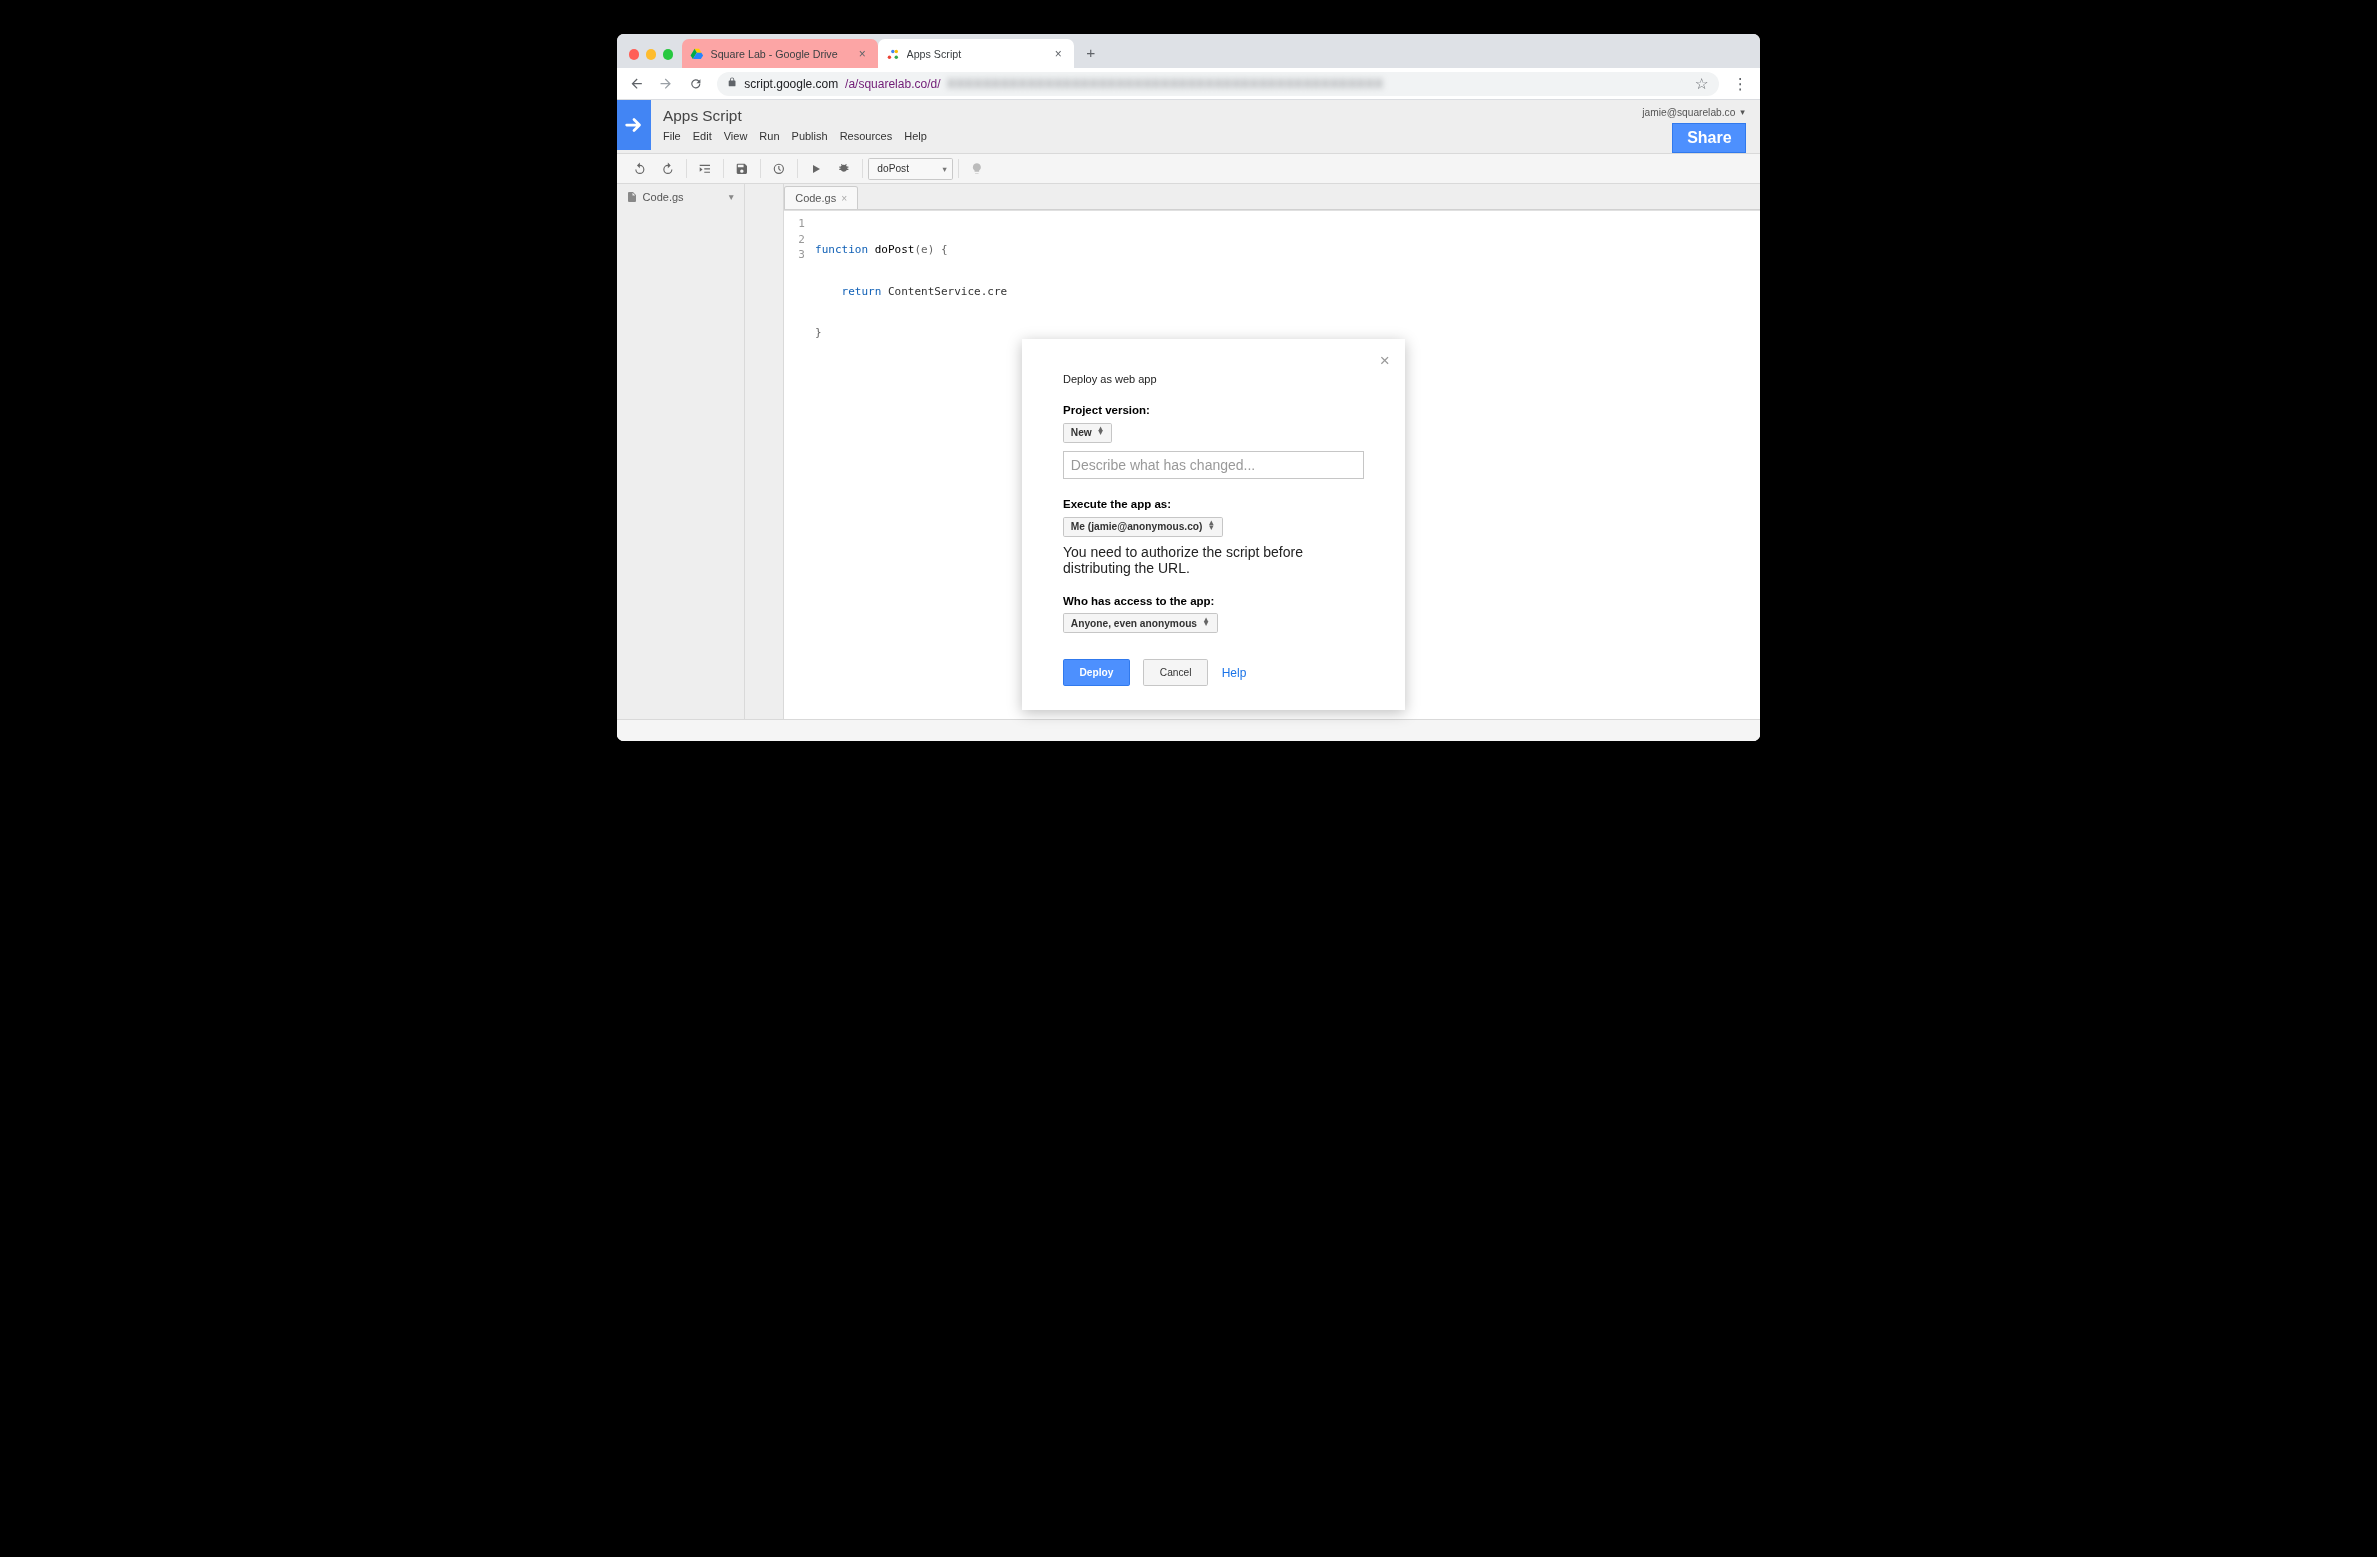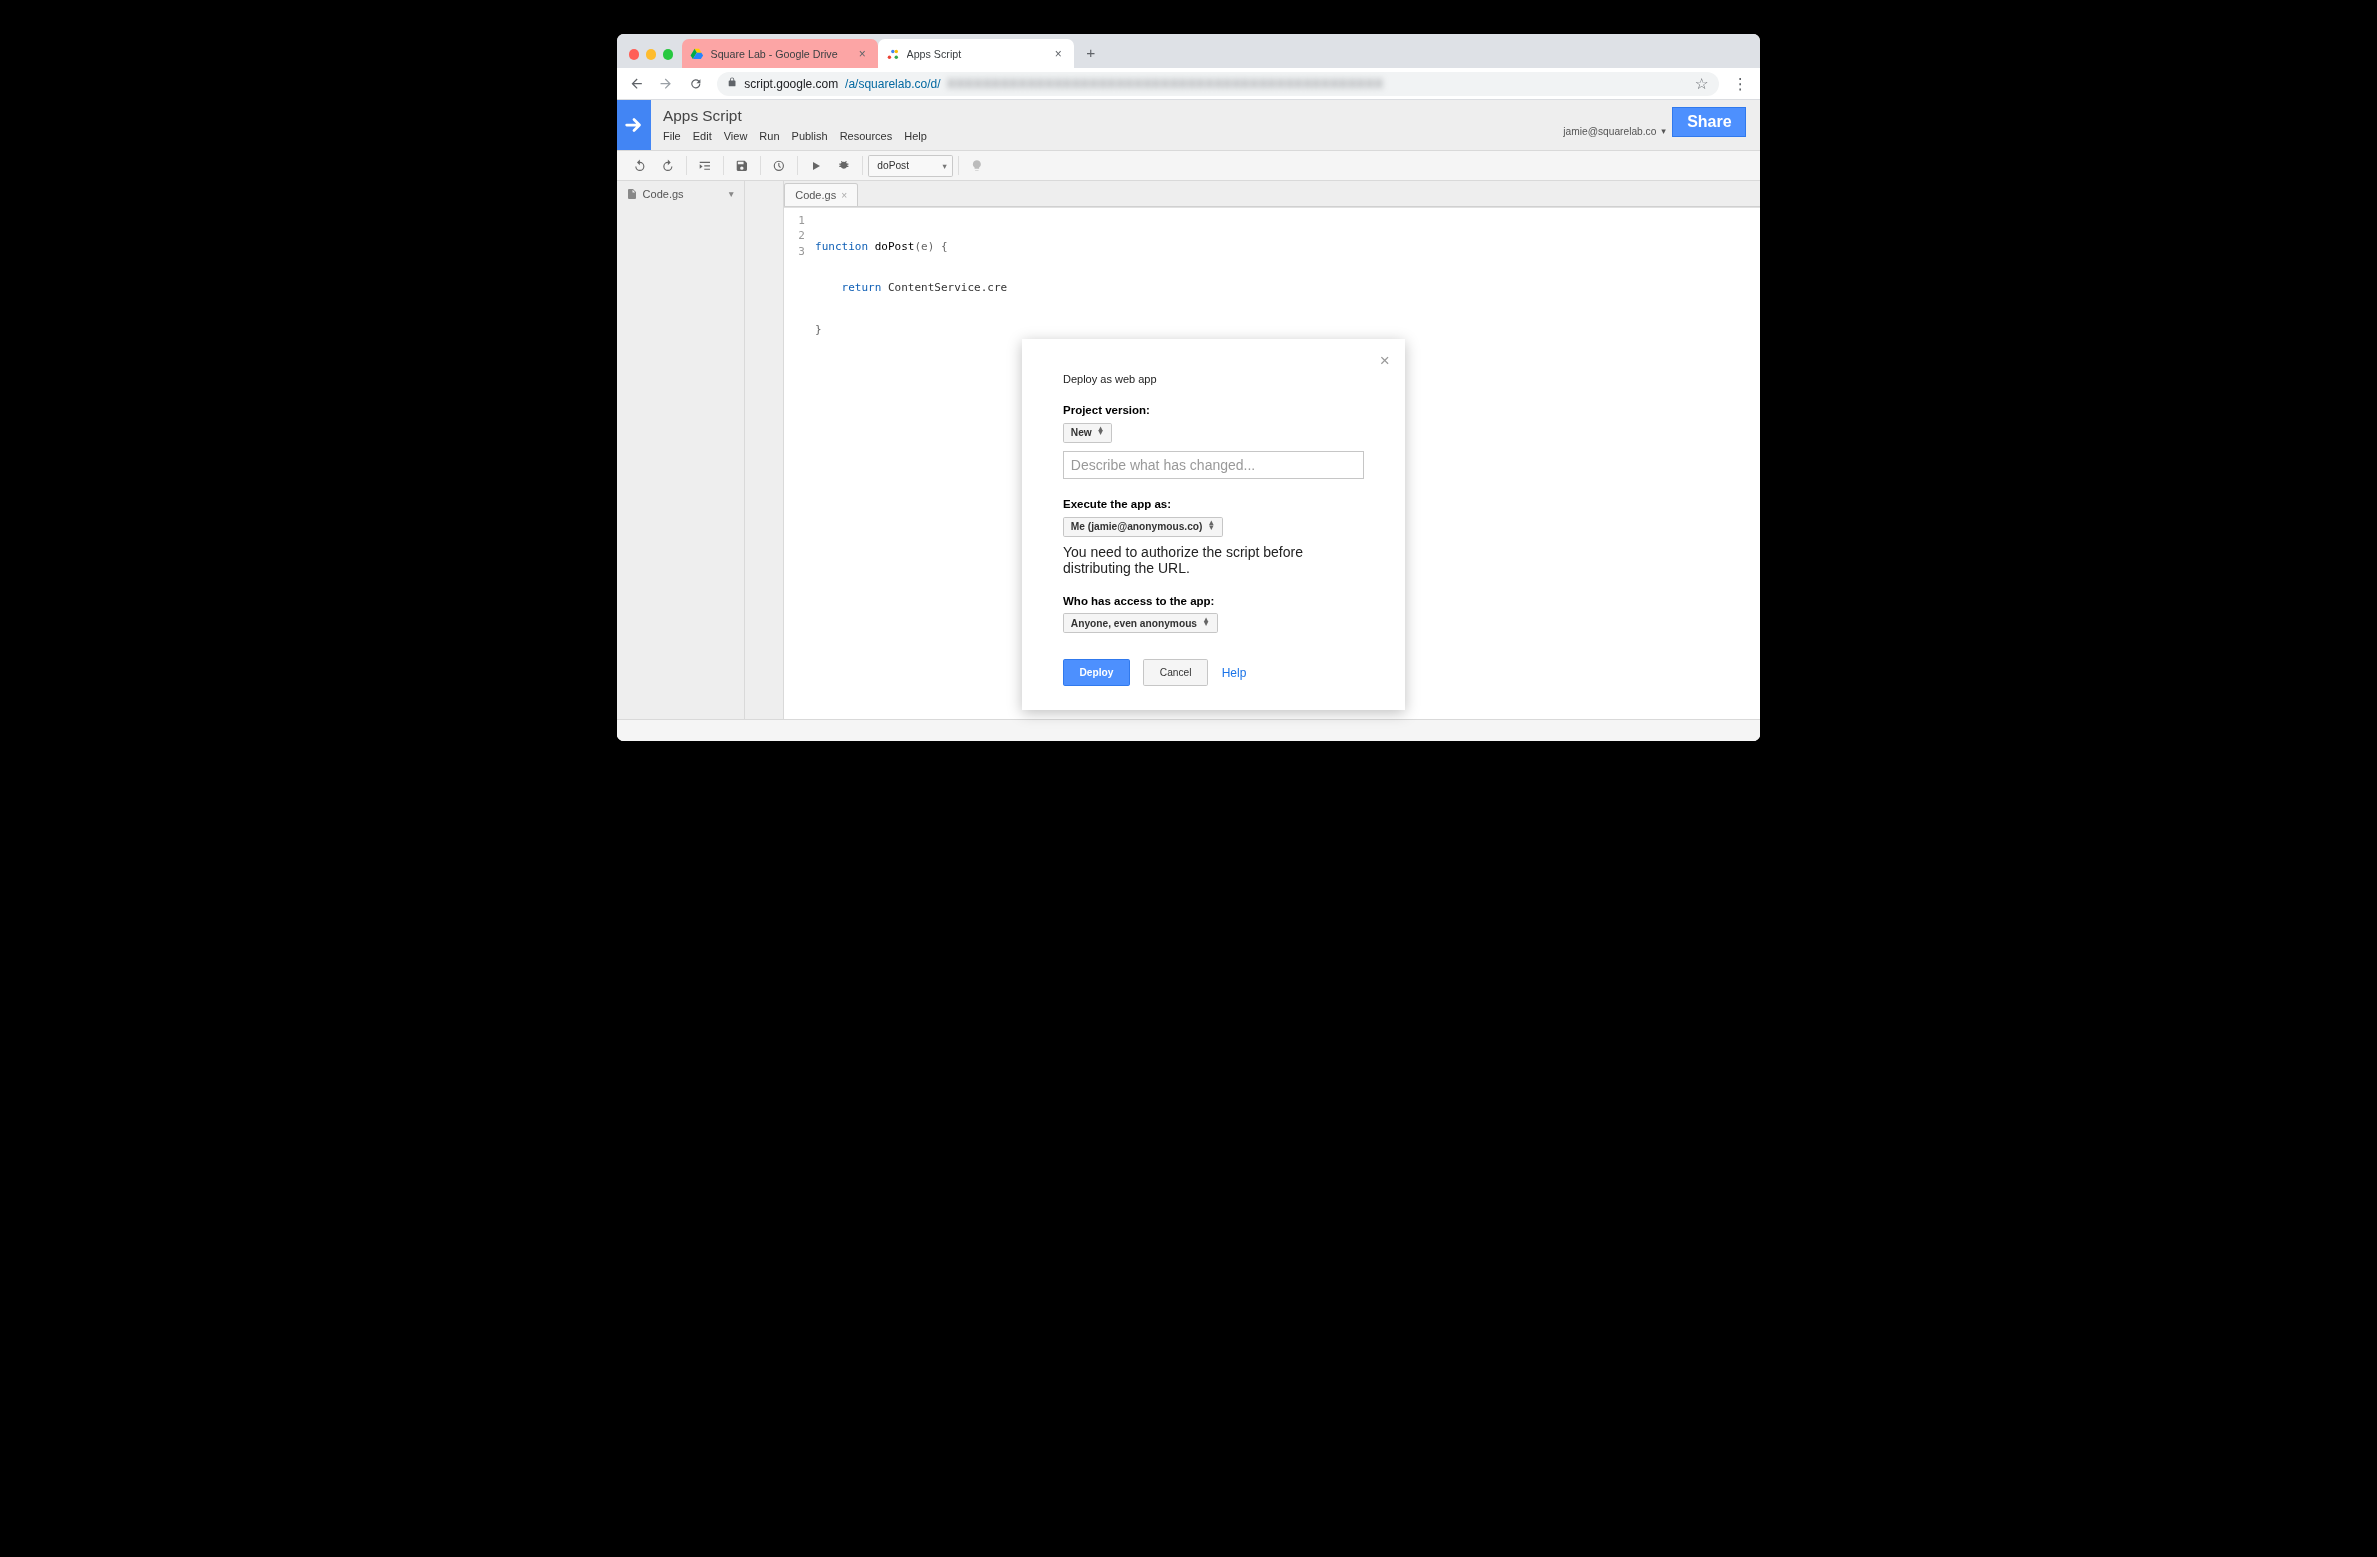--- a/index.html
+++ b/index.html
@@ -92,21 +92,21 @@
     display:flex;
     align-items:center;
     padding:0 10.2px;
     gap:6.8px;
     color:#202124;
     font-size:12px;
     margin: 0 5.1px;
   }
   .omnibox .lock{ color:#5f6368; font-size:10.2px;}
   .omnibox .domain{ color:#202124;}
-  .omnibox .rest{ color:#0369a1;}
+  .omnibox .rest{ color:#701a75;}
   .omnibox .blurred{
     filter: blur(3.4px);
     color:#5f6368;
     letter-spacing:0.9px;
   }
   .omnibox .star{ margin-left:auto; color:#5f6368; font-size:15.4px;}
   .menu-dots{ width:26px; text-align:center; color:#5f6368; font-size:15.4px;}
 
   
   .app {
@@ -133,21 +133,21 @@
   }
   .app-title{ font-size:15.4px; color:#444; font-weight:400; }
   .menubar{
     display:flex; gap:12px;
     font-size:11px; color:#333;
     margin-top:5.1px;
   }
   .menubar span{ cursor:pointer;}
   .header-right{
     margin-left:auto;
-    display:flex; align-items:flex-end;
+    display:flex; flex-direction:column; align-items:flex-end;
     padding: 6.8px 13.7px 0 0;
     gap:5.1px;
   }
   .user-email{ font-size:10.2px; color:#555; display:flex; align-items:center; gap:3.4px;}
   .share-btn{
     background:#4d90fe;
     border:0.9px solid #3079ed;
     color:#fff;
     font-size:16px;
     padding: 5.1px 13.7px;

